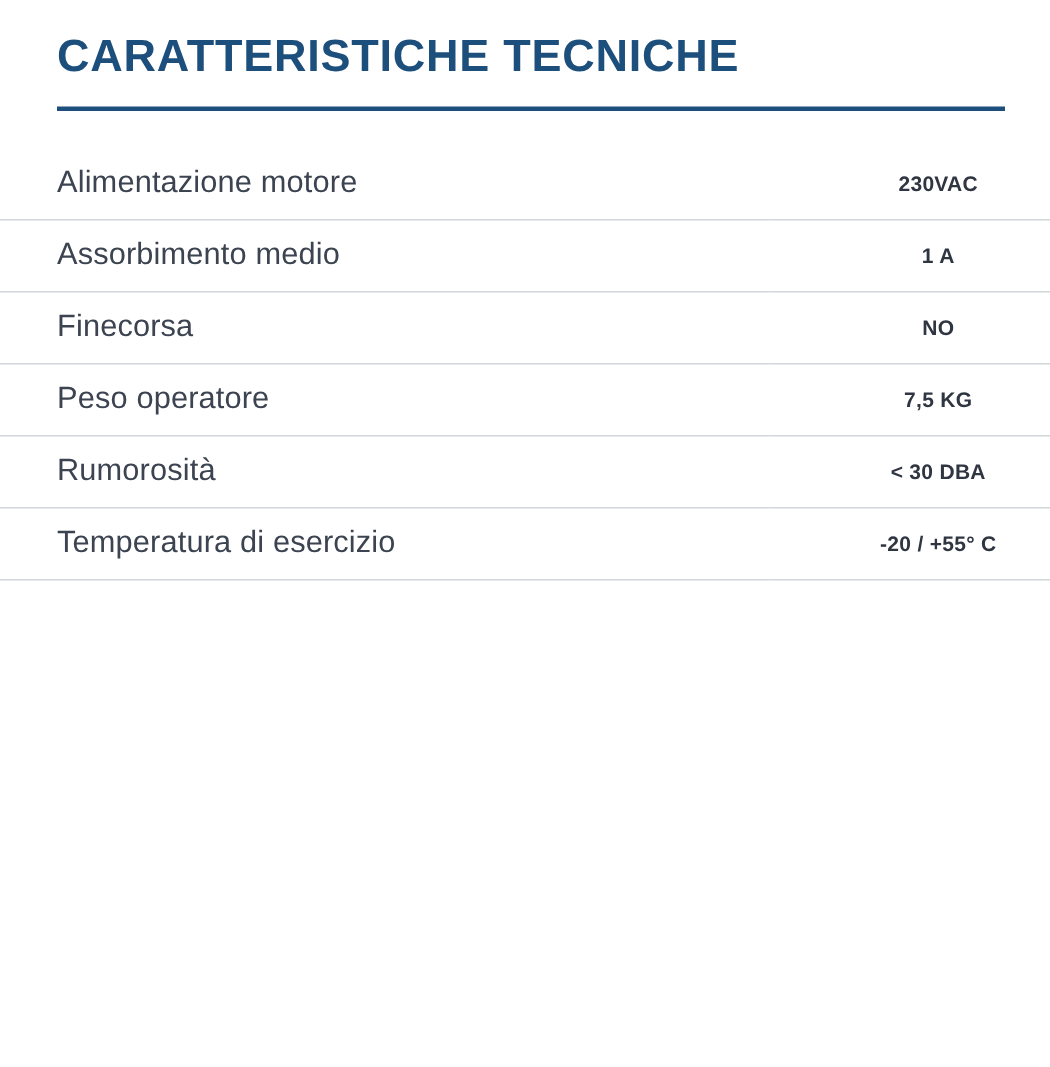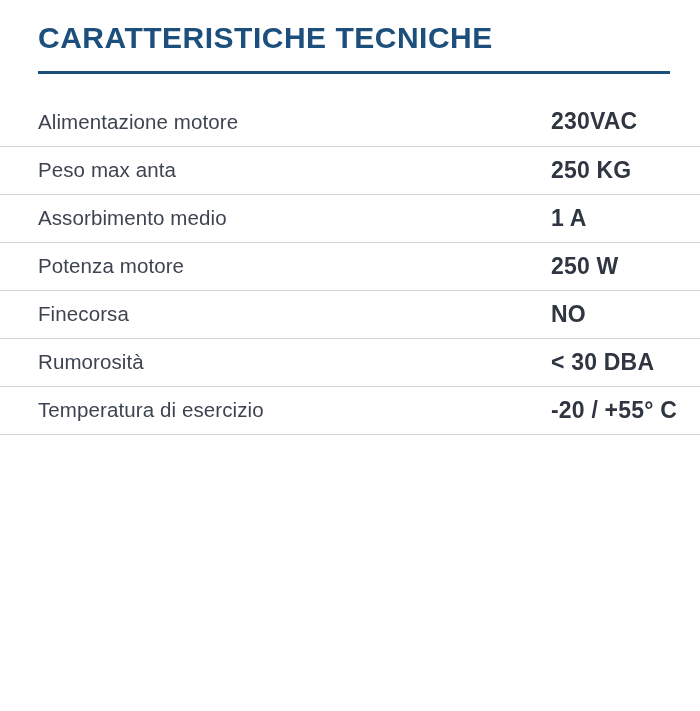--- a/index.html
+++ b/index.html
@@ -55,54 +55,51 @@
   td.label {
     width: 475px;
     padding-left: 38px;
     font-size: 20.5px;
     font-weight: 400;
     color: #3d4451;
     letter-spacing: 0.1px;
   }
   td.value {
     padding-left: 38px;
-    font-size: 23px;
+    font-size: 14px;
     font-weight: bold;
     color: #2f3642;
     letter-spacing: 0.2px;
     white-space: nowrap;
+    text-align: center;
   }
 </style>
 </head>
 <body>
 
 <div class="sheet">
   <div class="title">CARATTERISTICHE TECNICHE</div>
   <div class="title-rule"></div>
   <table class="spec-table">
     <tbody>
         <tr>
           <td class="label">Alimentazione motore</td>
           <td class="value">230VAC</td>
         </tr>
         <tr>
-          <td class="label">Peso max anta</td>
-          <td class="value">250 KG</td>
-        </tr>
-        <tr>
           <td class="label">Assorbimento medio</td>
           <td class="value">1 A</td>
         </tr>
         <tr>
-          <td class="label">Potenza motore</td>
-          <td class="value">250 W</td>
+          <td class="label">Finecorsa</td>
+          <td class="value">NO</td>
         </tr>
         <tr>
-          <td class="label">Finecorsa</td>
-          <td class="value">NO</td>
+          <td class="label">Peso operatore</td>
+          <td class="value">7,5 KG</td>
         </tr>
         <tr>
           <td class="label">Rumorosità</td>
           <td class="value">&lt; 30 DBA</td>
         </tr>
         <tr>
           <td class="label">Temperatura di esercizio</td>
           <td class="value">-20 / +55° C</td>
         </tr>
       </tbody>

